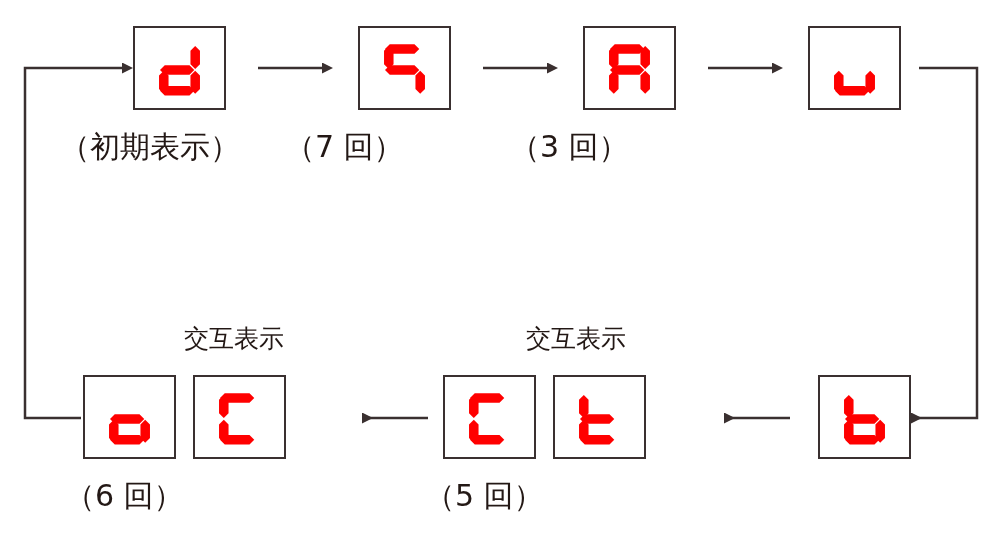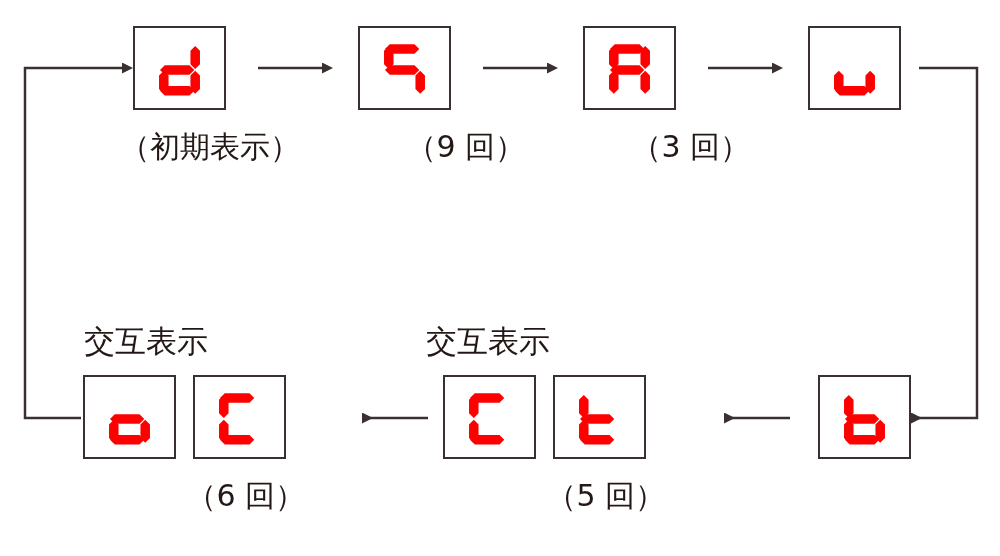--- a/index.html
+++ b/index.html
@@ -27,32 +27,32 @@
   .seg-canvas {
     position: absolute;
     inset: 0;
     width: 100%;
     height: 100%;
     display: block;
   }
   
   .caption {
     position: absolute;
-    text-align: right;
+    text-align: left;
     color: #231815;
     font-size: 30px;
     line-height: 1;
     white-space: nowrap;
     font-family: "DejaVu Sans", "Liberation Sans", sans-serif;
   }
   .alt-label {
     position: absolute;
-    text-align: left;
+    text-align: right;
     color: #231815;
-    font-size: 31px;
+    font-size: 25px;
     line-height: 1;
     white-space: nowrap;
     font-weight: 500;
     font-family: "DejaVu Sans", "Liberation Sans", sans-serif;
   }
   
   #wires {
     position: absolute;
     left: 0; top: 0;
     width: 1000px;
@@ -104,21 +104,21 @@
     <svg class="seg-canvas" viewBox="0 0 93 84">
       <polygon class="s-a" points="31,17 57,17 62,22 57,27 31,27 26,22" fill="#FF0000"></polygon>
       <polygon class="s-b" points="63,19 68,24 68,38 63,43 58,38 58,24" fill="#FFFFFF" opacity="0"></polygon>
       <polygon class="s-c" points="63,45 68,50 68,64 63,69 58,64 58,50" fill="#FF0000"></polygon>
       <polygon class="s-d" points="31,61 57,61 62,66 57,71 31,71 26,66" fill="#FFFFFF" opacity="0"></polygon>
       <polygon class="s-e" points="30,45 35,50 35,64 30,69 25,64 25,50" fill="#FFFFFF" opacity="0"></polygon>
       <polygon class="s-f" points="30,19 35,24 35,38 30,43 25,38 25,24" fill="#FF0000"></polygon>
       <polygon class="s-g" points="31,39 57,39 62,44 57,49 31,49 26,44" fill="#FF0000"></polygon>
     </svg>
   </div>
-  <div class="caption" style="left:285px; top:132px; width:240px;">（9 回）</div>
+  <div class="caption" style="left:285px; top:132px; width:240px;">（7 回）</div>
 
   <div class="seg-box" style="left:583px; top:26px; width:93px; height:84px;">
     <svg class="seg-canvas" viewBox="0 0 93 84">
       <polygon class="s-a" points="31,17 57,17 62,22 57,27 31,27 26,22" fill="#FF0000"></polygon>
       <polygon class="s-b" points="63,19 68,24 68,38 63,43 58,38 58,24" fill="#FF0000"></polygon>
       <polygon class="s-c" points="63,45 68,50 68,64 63,69 58,64 58,50" fill="#FF0000"></polygon>
       <polygon class="s-d" points="31,61 57,61 62,66 57,71 31,71 26,66" fill="#FFFFFF" opacity="0"></polygon>
       <polygon class="s-e" points="30,45 35,50 35,64 30,69 25,64 25,50" fill="#FF0000"></polygon>
       <polygon class="s-f" points="30,19 35,24 35,38 30,43 25,38 25,24" fill="#FF0000"></polygon>
       <polygon class="s-g" points="31,39 57,39 62,44 57,49 31,49 26,44" fill="#FF0000"></polygon>

